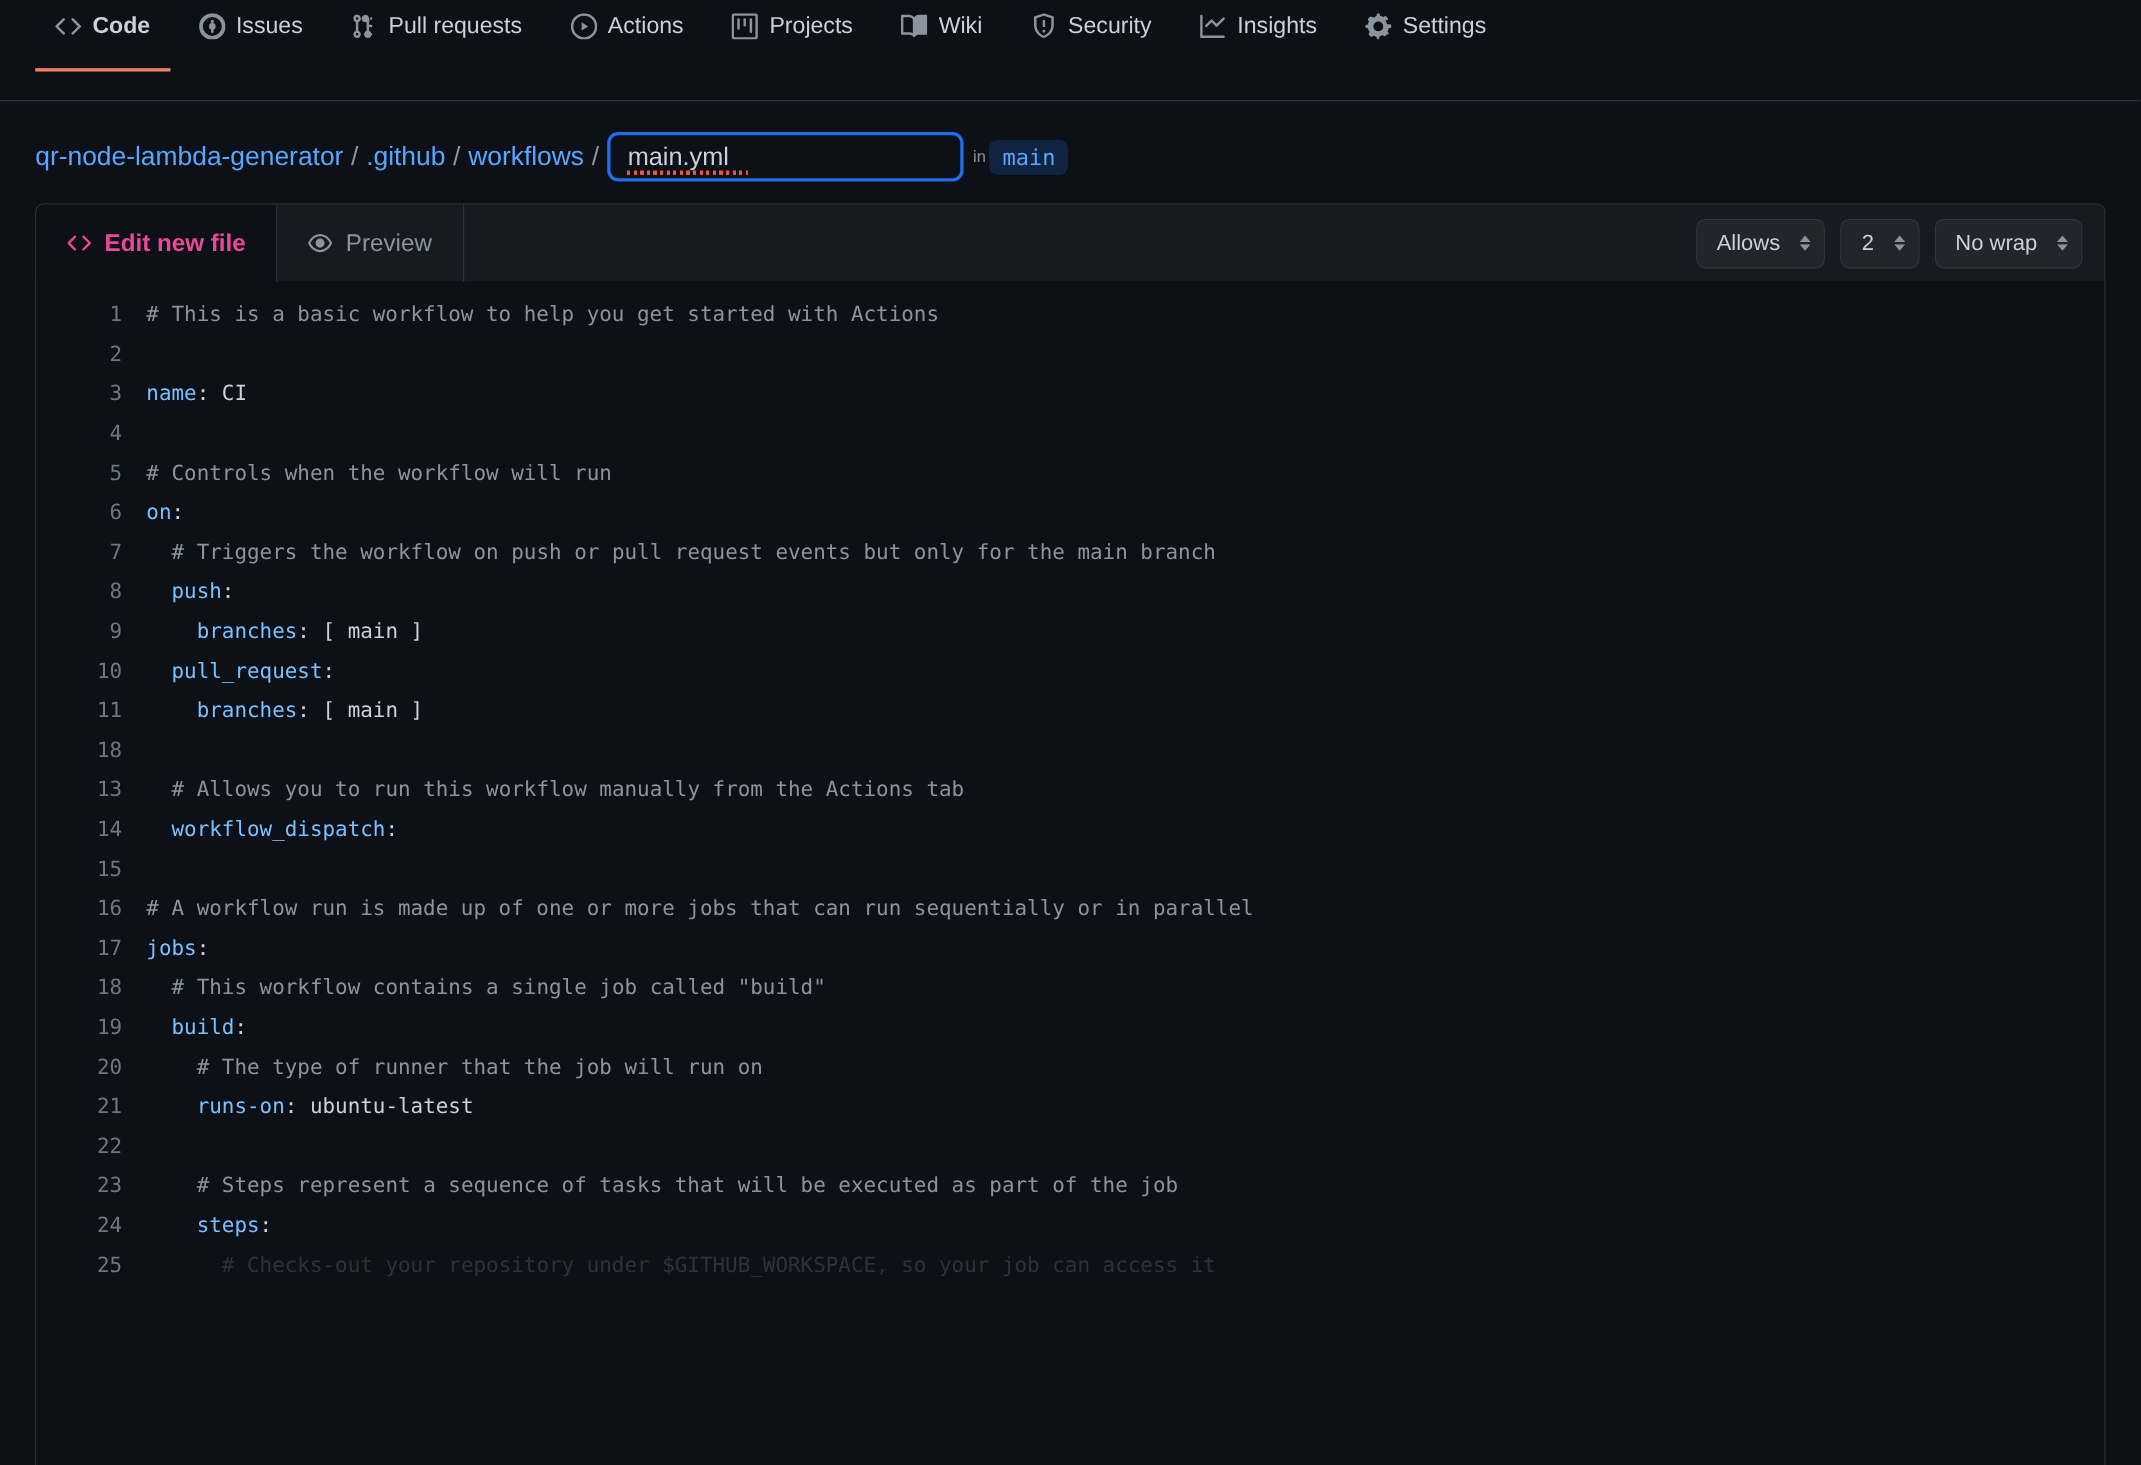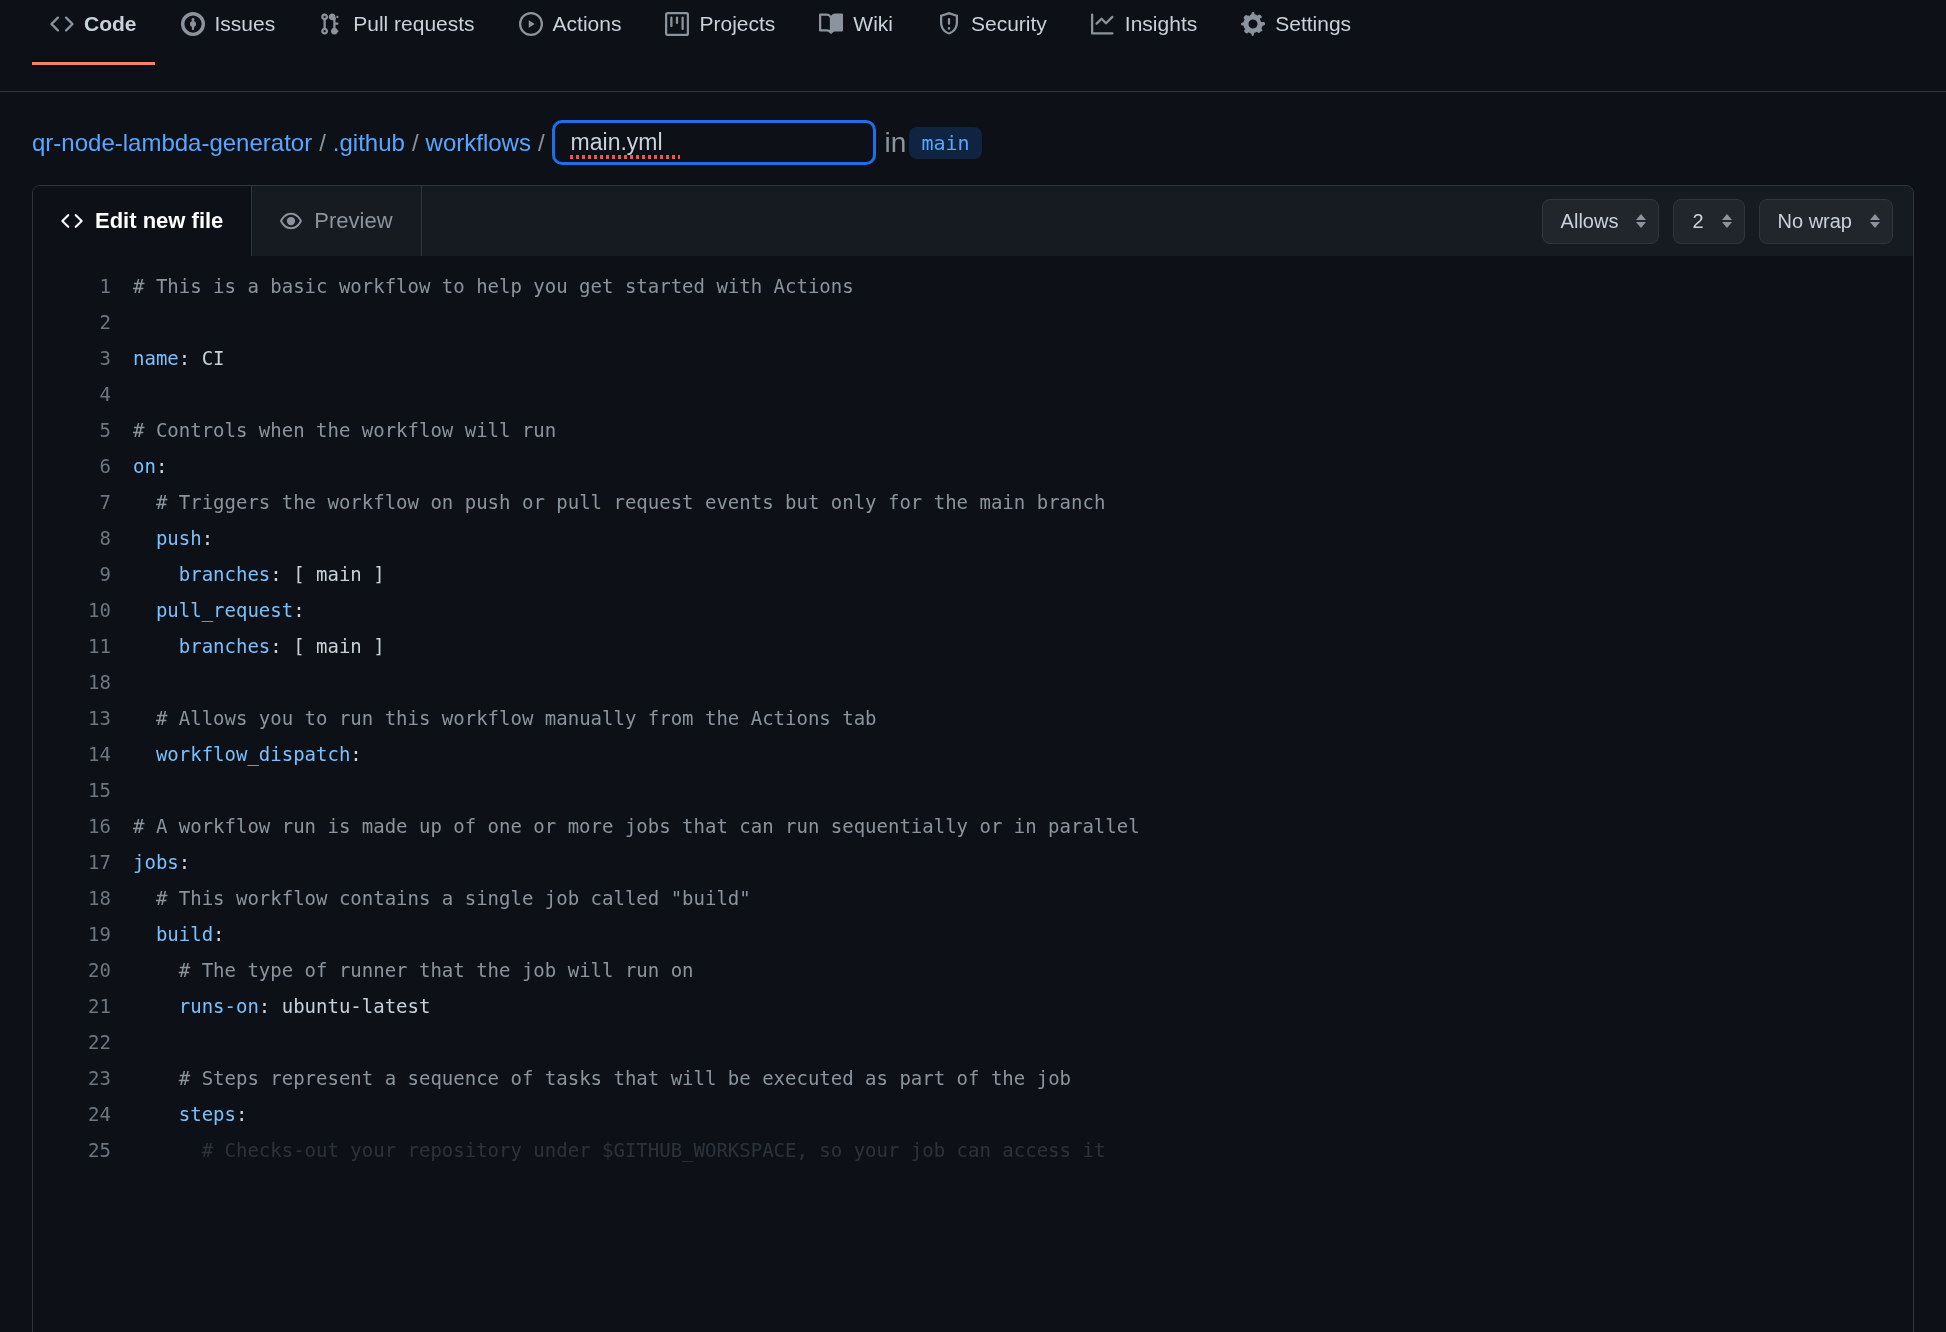--- a/index.html
+++ b/index.html
@@ -60,21 +60,21 @@
   border: 3px solid #1f6feb;
   border-radius: 10px;
   padding: 6px 16px;
   color: #c9d1d9;
   font-size: 23px;
   width: 324px;
   outline: none;
   font-family: inherit;
 }
 .filename-input::placeholder { color: #8b949e; }
-.in-label { color: #8b949e; font-size: 28px; margin-left: 6px; }
+.in-label { color: #8b949e; font-size: 15px; margin-left: 6px; }
 .branch-badge {
   background: #1f6feb33;
   color: #58a6ff;
   font-family: ui-monospace, SFMono-Regular, Menlo, monospace;
   font-size: 20px;
   padding: 4px 12px;
   border-radius: 8px;
 }
 .filename-wrap { position: relative; display: inline-block; }
 .spell-underline {
@@ -106,21 +106,21 @@
   gap: 12px;
   padding: 0 28px;
   height: 100%;
   color: #8b949e;
   font-size: 22px;
   cursor: pointer;
   border-right: 1px solid #30363d;
 }
 .editor-tab.active {
   background: #0d1117;
-  color: #ffffff;
+  color: #ec4899;
   font-weight: 600;
   border-bottom: none;
 }
 .editor-tab svg { fill: currentColor; width: 22px; height: 22px; }
 .editor-tabs-spacer { flex: 1; }
 .editor-selects { display: flex; gap: 14px; padding-right: 20px; }
 .select-box {
   background: #21262d;
   border: 1px solid #30363d;
   border-radius: 8px;

